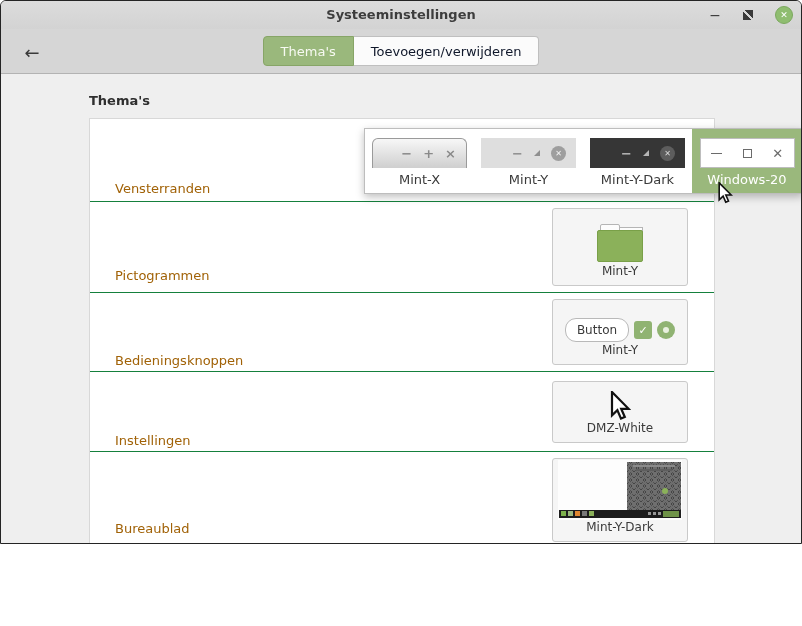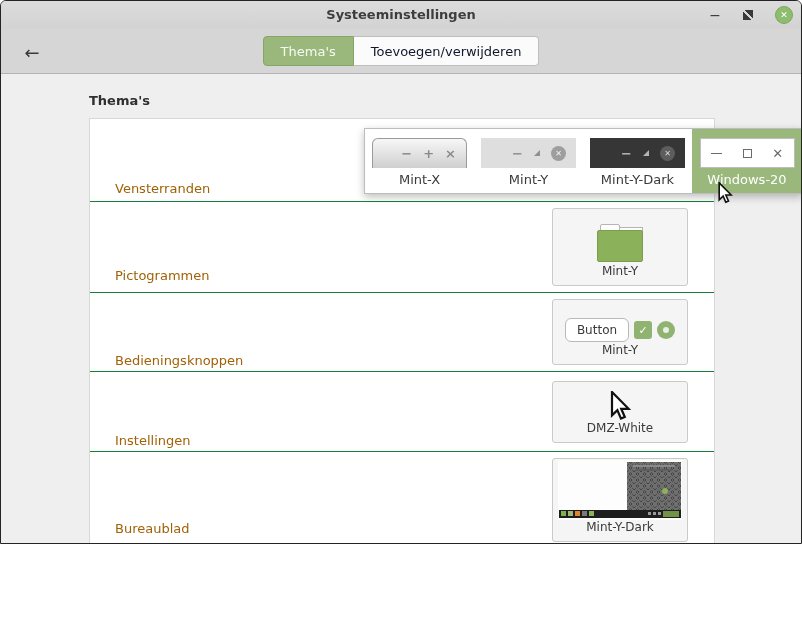--- a/index.html
+++ b/index.html
@@ -91,21 +91,21 @@
     background:#fdfdfd; border:1px solid #b5b5b5;
   }
   .folder-body {
     position:absolute; left:0; top:6px; width:46px; height:32px;
     background:#8bb15a; border:1px solid #79a048; border-radius:2px;
   }
   
   .p-controls { height:66px; }
   .controls-sample { display:flex; align-items:center; gap:5px; margin-top:10px; margin-bottom:1px; }
   .sample-button {
-    background:#ffffff; border:1px solid #b9b9b9; border-radius:6px;
+    background:#ffffff; border:1px solid #b9b9b9; border-radius:11px;
     font-size:12px; color:#3a3a3a; padding:4px 11px;
   }
   .sample-check {
     width:18px; height:18px; border-radius:3px; background:#90b372;
     color:#ffffff; font-size:11px; display:flex; align-items:center; justify-content:center;
   }
   .sample-radio {
     width:18px; height:18px; border-radius:50%; background:#90b372;
     display:flex; align-items:center; justify-content:center;
   }

